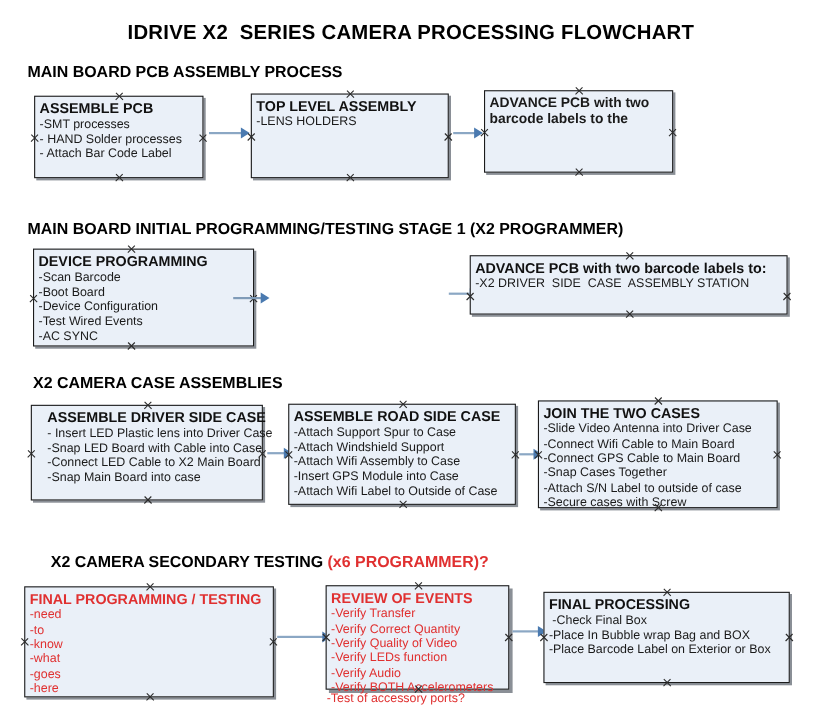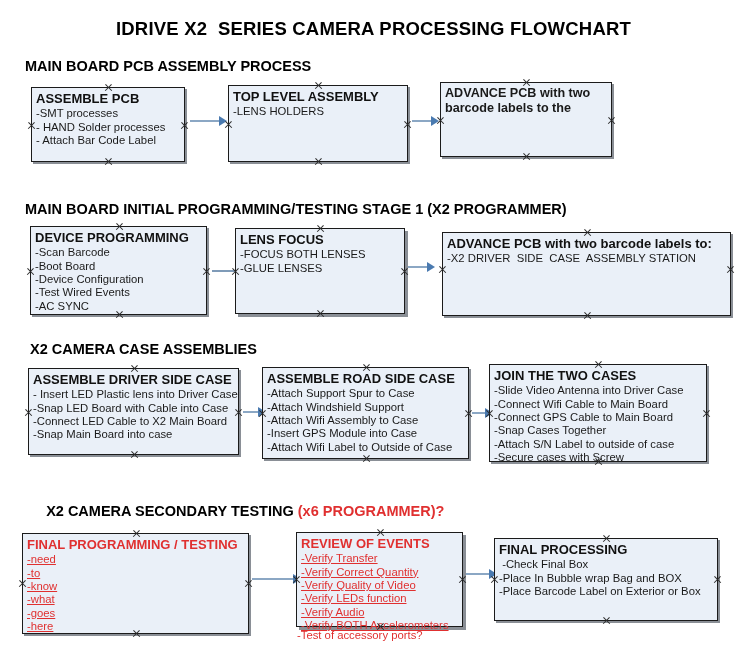--- a/index.html
+++ b/index.html
@@ -47,21 +47,21 @@
     font-size:13px;font-weight:bold;color:#111111;
     white-space:pre;
     margin-bottom:1px;
   }
   .node .line{
     font-size:11.3px;color:#1a1a1a;
     white-space:pre;
   }
   .node.allbold .line{font-weight:bold;font-size:12.6px;}
   .node.red .hdr{color:#e03030;}
-  .node.red .line{color:#e03030;text-decoration:underline;}
+  .node.red .line{color:#e03030;}
 
   
   .overflow-line{
     position:absolute;
     font-size:11.3px;color:#e03030;white-space:pre;
   }
 
   
   .hx{
     position:absolute;
@@ -139,71 +139,60 @@
       <div class="line">barcode labels to the</div>
     </div>
     <span class="hx" style="left:81px;top:-5px;"></span>
     <span class="hx" style="left:81px;bottom:-5px;"></span>
     <span class="hx" style="left:-5px;top:33px;"></span>
     <span class="hx" style="right:-5px;top:33px;"></span>
   </div>
 
   <div class="section-title" style="left:25px;top:201px;">MAIN BOARD INITIAL PROGRAMMING/TESTING STAGE 1 (X2 PROGRAMMER)</div>
 
-  <div class="node" style="left:30px;top:226px;width:177px;height:89px;">
+  <div class="node" style="left:30px;top:226px;width:201px;height:89px;">
     <div class="body">
       <div class="hdr">DEVICE PROGRAMMING</div>
       <div class="line">-Scan Barcode</div>
       <div class="line">-Boot Board</div>
       <div class="line">-Device Configuration</div>
       <div class="line">-Test Wired Events</div>
       <div class="line">-AC SYNC</div>
     </div>
     <span class="hx" style="left:84px;top:-5px;"></span>
     <span class="hx" style="left:84px;bottom:-5px;"></span>
     <span class="hx" style="left:-5px;top:40px;"></span>
     <span class="hx" style="right:-5px;top:40px;"></span>
   </div>
 
   <div class="arrow thin" style="left:212px;top:266px;width:34px;">
     <span class="shaft" style="width:26px;"></span>
     <span class="head" style="left:25px;"></span>
   </div>
 
-  <div class="node shadow-heavy" style="left:235px;top:228px;width:170px;height:86px;">
-    <div class="body">
-      <div class="hdr">LENS FOCUS</div>
-      <div class="line">-FOCUS BOTH LENSES</div>
-      <div class="line">-GLUE LENSES</div>
-    </div>
-    <span class="hx" style="left:80px;top:-5px;"></span>
-    <span class="hx" style="left:80px;bottom:-5px;"></span>
-    <span class="hx" style="left:-5px;top:38px;"></span>
-    <span class="hx" style="right:-5px;top:38px;"></span>
-  </div>
 
   <div class="arrow" style="left:408px;top:262px;width:28px;">
     <span class="shaft" style="width:20px;"></span>
     <span class="head" style="left:19px;"></span>
   </div>
 
-  <div class="node" style="left:442px;top:232px;width:289px;height:84px;">
+  <div class="node" style="left:427px;top:232px;width:289px;height:54px;">
     <div class="body">
       <div class="hdr">ADVANCE PCB with two barcode labels to:</div>
       <div class="line">-X2 DRIVER  SIDE  CASE  ASSEMBLY STATION</div>
     </div>
     <span class="hx" style="left:140px;top:-5px;"></span>
     <span class="hx" style="left:140px;bottom:-5px;"></span>
     <span class="hx" style="left:-5px;top:32px;"></span>
     <span class="hx" style="right:-5px;top:32px;"></span>
   </div>
 
   <div class="section-title" style="left:30px;top:341px;">X2 CAMERA CASE ASSEMBLIES</div>
 
-  <div class="node" style="left:28px;top:368px;width:211px;height:87px;">
+  <div class="node" style="left:28px;top:368px;width:211px;height:87px;padding-left:10px;">
     <div class="body">
       <div class="hdr">ASSEMBLE DRIVER SIDE CASE</div>
       <div class="line">- Insert LED Plastic lens into Driver Case</div>
       <div class="line">-Snap LED Board with Cable into Case</div>
       <div class="line">-Connect LED Cable to X2 Main Board</div>
       <div class="line">-Snap Main Board into case</div>
     </div>
     <span class="hx" style="left:101px;top:-5px;"></span>
     <span class="hx" style="left:101px;bottom:-5px;"></span>
     <span class="hx" style="left:-5px;top:39px;"></span>

